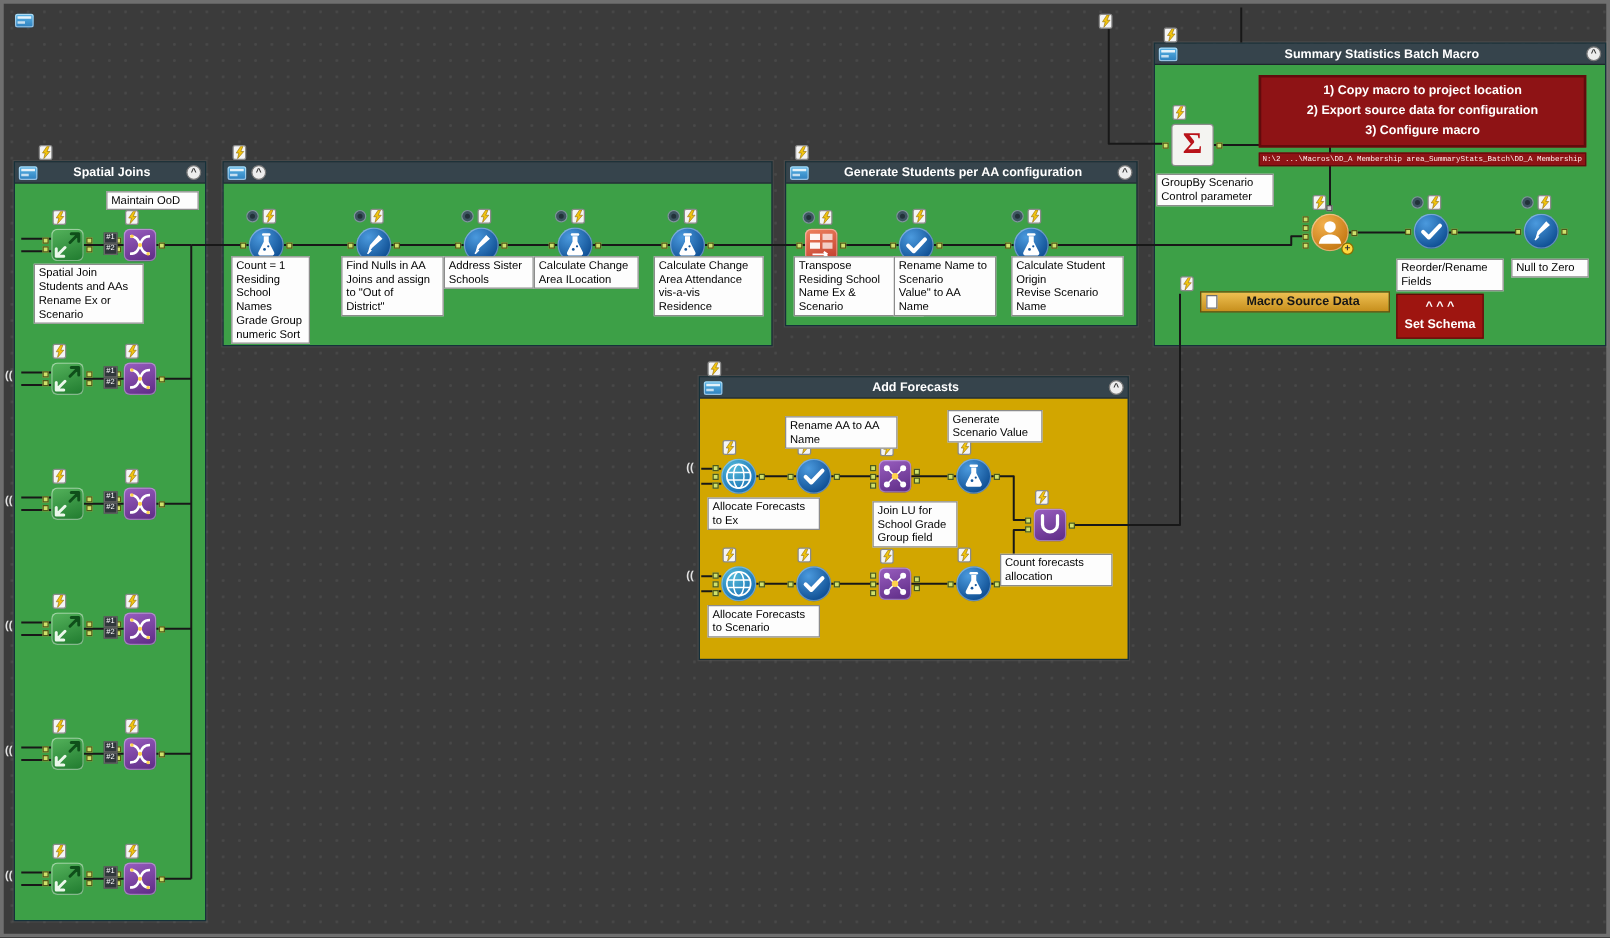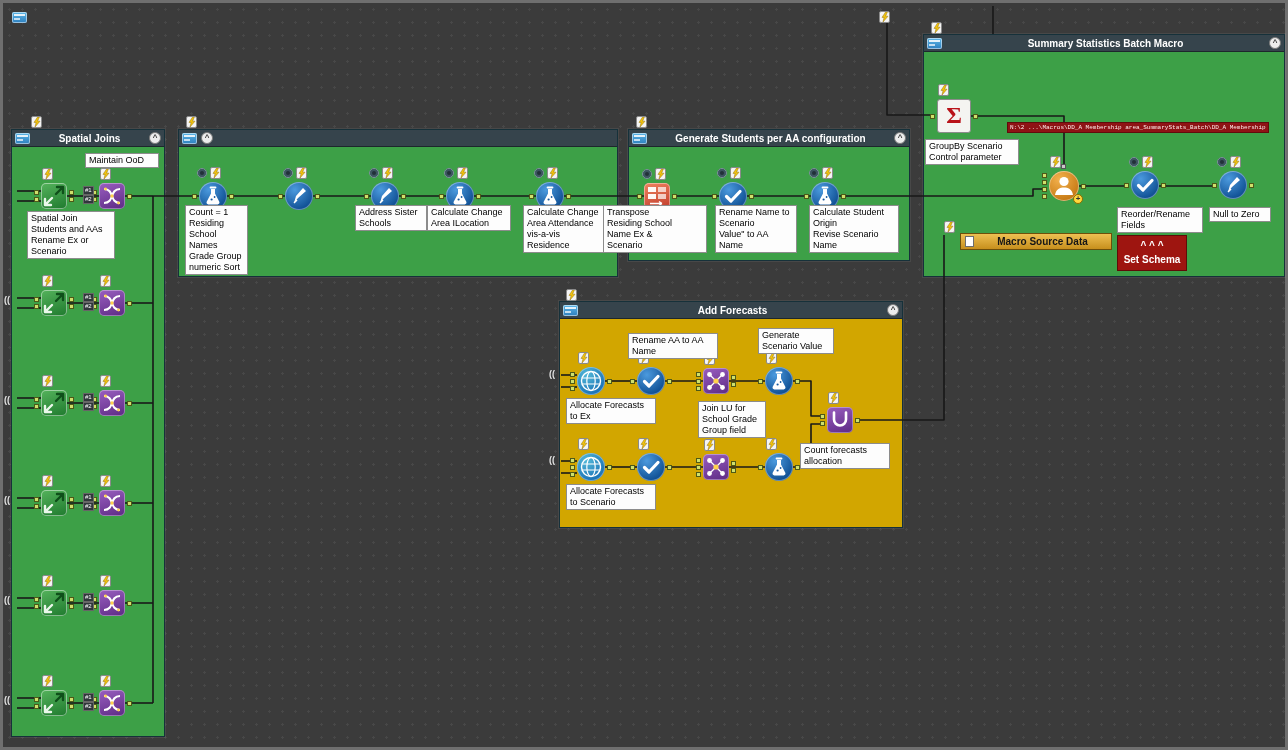--- a/index.html
+++ b/index.html
@@ -704,44 +704,49 @@
           <path d="M4.6 0 L1 5.4 h2.1 L2 10 L7 4.2 H4.6 L6.4 0 Z" fill="#f2c40e" stroke="#93700a" stroke-width="0.5"></path>
         </svg>
       </div>
     </div><div class="annotation" style="left: 82px; top: 150px; width: 74px; position: absolute;">Maintain OoD</div><div class="annotation" style="left: 24px; top: 208px; width: 88px; position: absolute;">Spatial Join
 Students and AAs
 Rename Ex or
 Scenario</div><div class="annotation" style="left: 182px; top: 202px; width: 63px; position: absolute;">Count = 1
 Residing School
 Names
 Grade Group
-numeric Sort</div><div class="annotation" style="left: 352px; top: 202px; width: 72px; position: absolute;">Address Sister
+numeric Sort</div><div class="annotation" style="left: 270px; top: 202px; width: 82px; position: absolute;">Find Nulls in AA
+Joins and assign
+to "Out of
+District"</div><div class="annotation" style="left: 352px; top: 202px; width: 72px; position: absolute;">Address Sister
 Schools</div><div class="annotation" style="left: 424px; top: 202px; width: 84px; position: absolute;">Calculate Change
 Area ILocation</div><div class="annotation" style="left: 520px; top: 202px; width: 88px; position: absolute;">Calculate Change
 Area Attendance
 vis-a-vis
-Residence</div><div class="annotation" style="left: 600px; top: 202px; width: 104px; position: absolute;">Transpose
+Residence</div><div class="annotation" style="left: 632px; top: 202px; width: 104px; position: absolute;">Transpose
 Residing School
 Name Ex &amp;
 Scenario</div><div class="annotation" style="left: 712px; top: 202px; width: 82px; position: absolute;">Rename Name to
 Scenario
 Value" to AA
 Name</div><div class="annotation" style="left: 806px; top: 202px; width: 90px; position: absolute;">Calculate Student
 Origin
 Revise Scenario
 Name</div><div class="annotation" style="left: 922px; top: 136px; width: 94px; position: absolute;">GroupBy Scenario
 Control parameter</div><div class="annotation" style="left: 1114px; top: 204px; width: 86px; position: absolute;">Reorder/Rename
 Fields</div><div class="annotation" style="left: 1206px; top: 204px; width: 62px; position: absolute;">Null to Zero</div><div class="annotation" style="left: 625px; top: 330px; width: 90px; position: absolute;">Rename AA to AA
 Name</div><div class="annotation" style="left: 755px; top: 325px; width: 76px; position: absolute;">Generate
 Scenario Value</div><div class="annotation" style="left: 563px; top: 395px; width: 90px; position: absolute;">Allocate Forecasts
 to Ex</div><div class="annotation" style="left: 695px; top: 398px; width: 68px; position: absolute;">Join LU for
 School Grade
 Group field</div><div class="annotation" style="left: 797px; top: 440px; width: 90px; position: absolute;">Count forecasts
 allocation</div><div class="annotation" style="left: 563px; top: 481px; width: 90px; position: absolute;">Allocate Forecasts
-to Scenario</div><div class="note-path" style="left: 1004px; top: 119px; width: 262px; height: 11px; position: absolute;">N:\2 ...\Macros\DD_A Membership area_SummaryStats_Batch\DD_A Membership area_Summary_Stats_Batch.yxmc</div><div class="note-schema" style="left: 1114px; top: 232px; width: 70px; height: 36px; position: absolute; white-space: pre-line;">^ ^ ^
+to Scenario</div><div class="note-red" style="left: 1004px; top: 57px; width: 262px; height: 58px; position: absolute; white-space: pre-line;">1) Copy macro to project location
+2) Export source data for configuration
+3) Configure macro</div><div class="note-path" style="left: 1004px; top: 119px; width: 262px; height: 11px; position: absolute;">N:\2 ...\Macros\DD_A Membership area_SummaryStats_Batch\DD_A Membership area_Summary_Stats_Batch.yxmc</div><div class="note-schema" style="left: 1114px; top: 232px; width: 70px; height: 36px; position: absolute; white-space: pre-line;">^ ^ ^
 Set Schema</div><div class="macro-source" style="left: 957px; top: 230px; width: 152px; height: 17px; position: absolute;">
       <div class="pg"></div>
       <div class="lbl">Macro Source Data</div>
     </div><div class="badge-bolt" style="left: 28px; top: 113px; width: 11px; height: 12px; position: absolute;">
       <svg viewBox="0 0 8 10" width="8" height="10">
         <path d="M4.6 0 L1 5.4 h2.1 L2 10 L7 4.2 H4.6 L6.4 0 Z" fill="#f2c40e" stroke="#93700a" stroke-width="0.5"></path>
       </svg>
     </div><div class="badge-bolt" style="left: 183px; top: 113px; width: 11px; height: 12px; position: absolute;">
       <svg viewBox="0 0 8 10" width="8" height="10">
         <path d="M4.6 0 L1 5.4 h2.1 L2 10 L7 4.2 H4.6 L6.4 0 Z" fill="#f2c40e" stroke="#93700a" stroke-width="0.5"></path>

